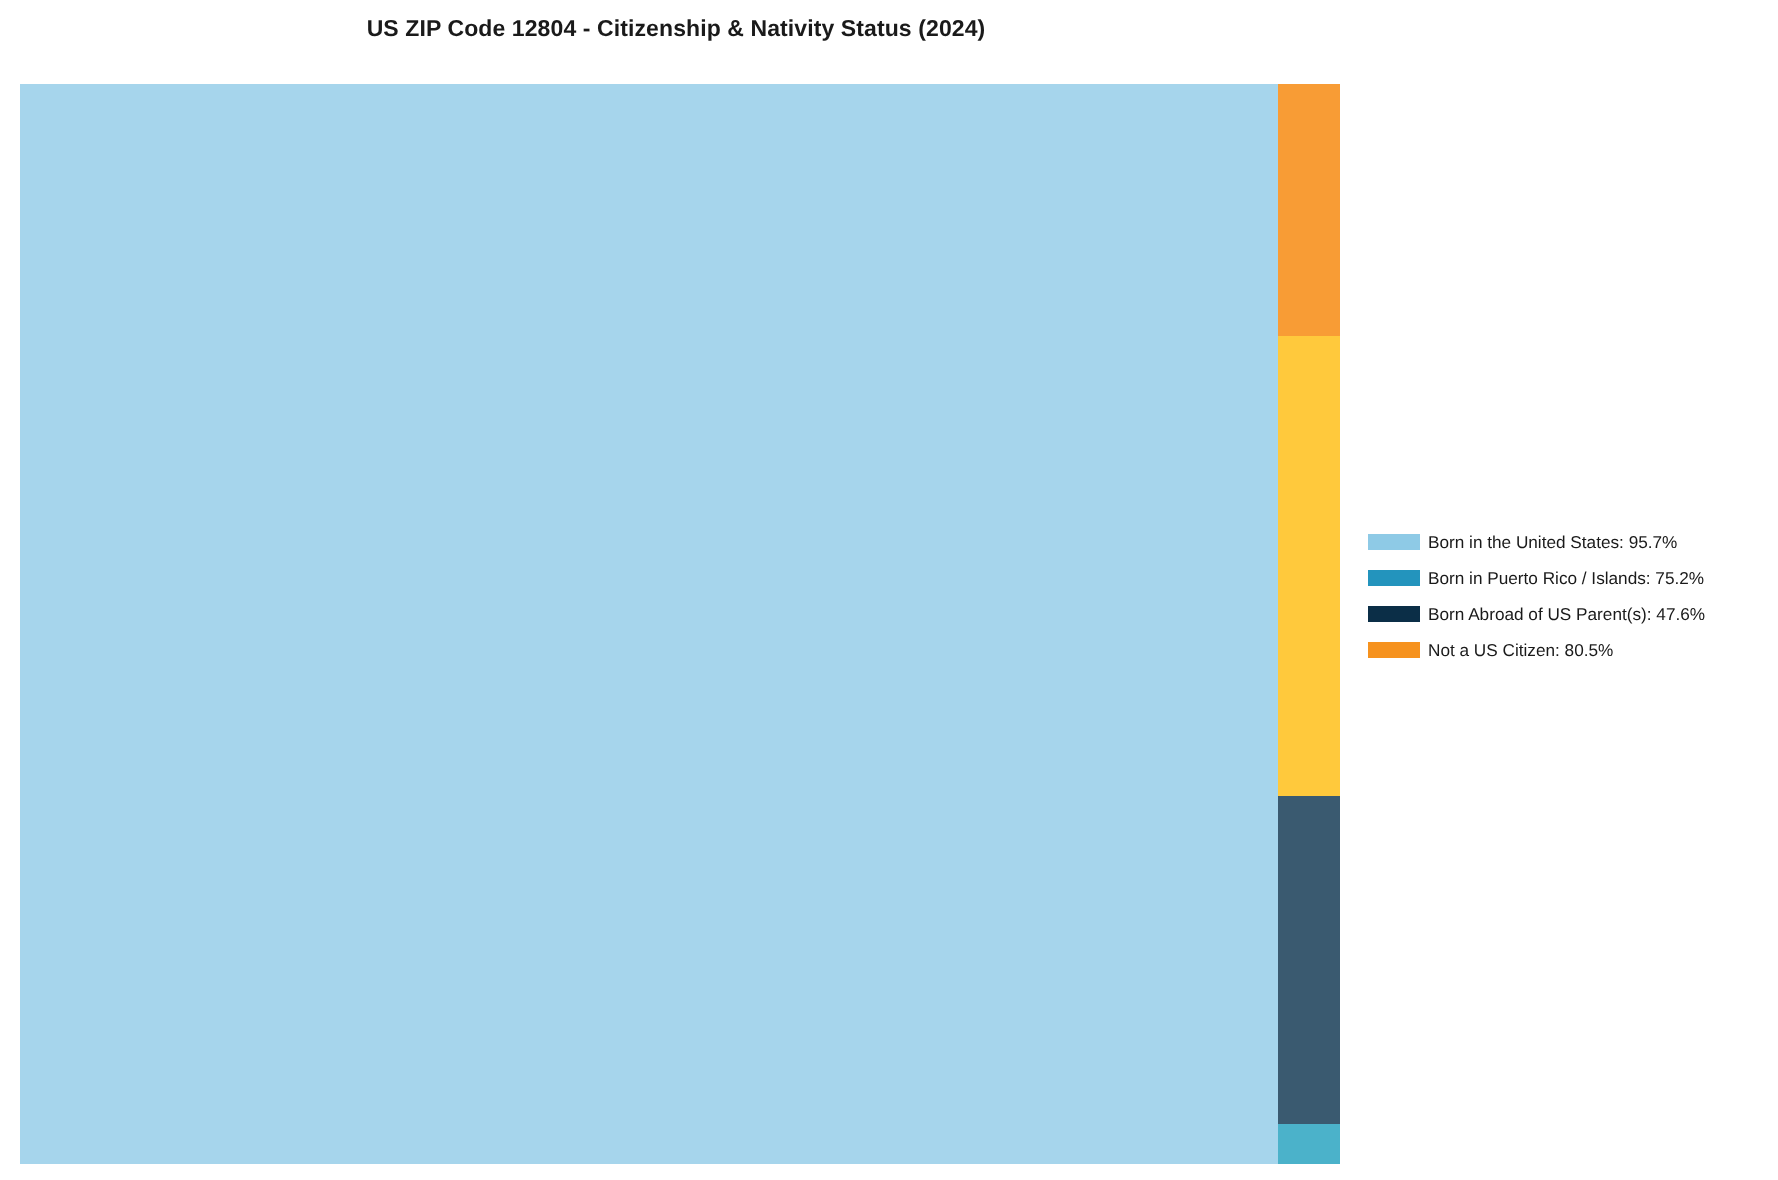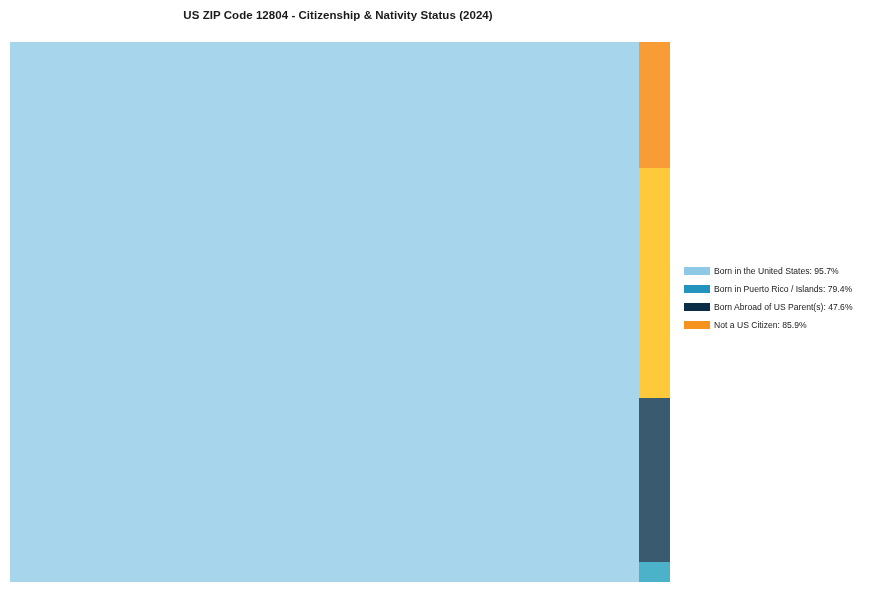--- a/index.html
+++ b/index.html
@@ -103,25 +103,25 @@
     </div>
 
   <div id="legend">
 
   <div class="legend-row">
         <span class="legend-swatch" style="background: rgb(142, 202, 230);"></span>
         <span class="legend-label">Born in the United States: 95.7%</span>
       </div>
       <div class="legend-row">
         <span class="legend-swatch" style="background: rgb(35, 148, 189);"></span>
-        <span class="legend-label">Born in Puerto Rico / Islands: 79.4%</span>
+        <span class="legend-label">Born in Puerto Rico / Islands: 75.2%</span>
       </div>
       <div class="legend-row">
         <span class="legend-swatch" style="background: rgb(11, 46, 71);"></span>
         <span class="legend-label">Born Abroad of US Parent(s): 47.6%</span>
       </div>
       <div class="legend-row">
         <span class="legend-swatch" style="background: rgb(246, 146, 30);"></span>
-        <span class="legend-label">Not a US Citizen: 85.9%</span>
+        <span class="legend-label">Not a US Citizen: 80.5%</span>
       </div>
     </div>
 
 </div>
 
 </body></html>

